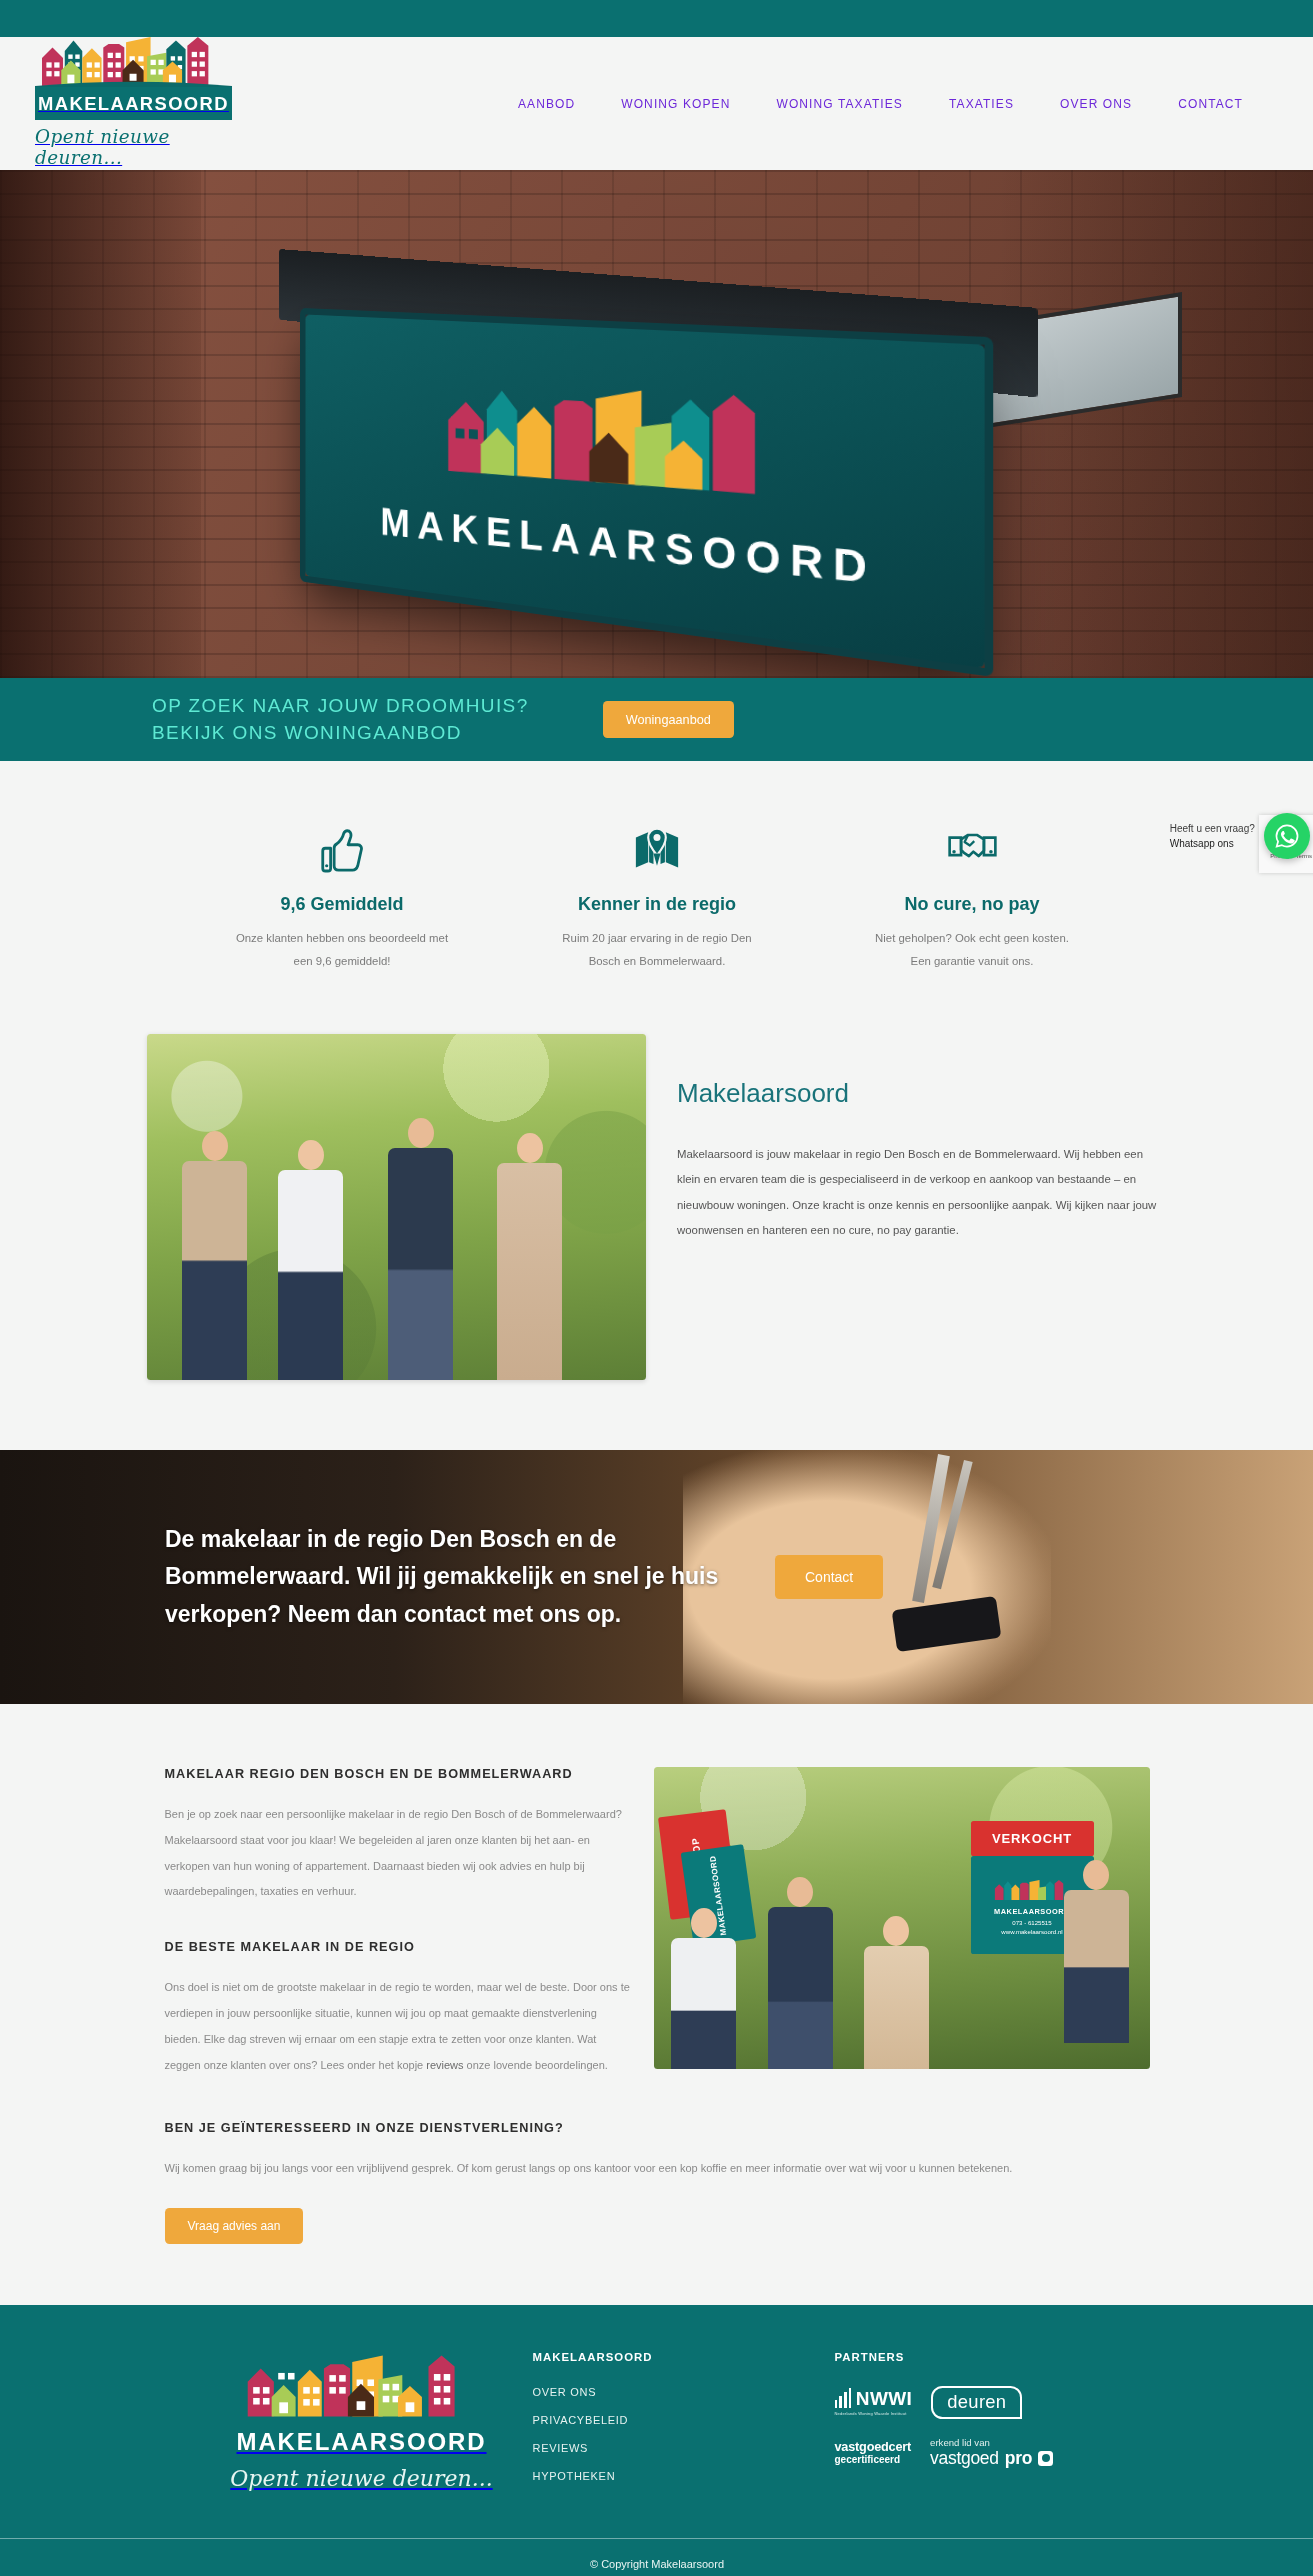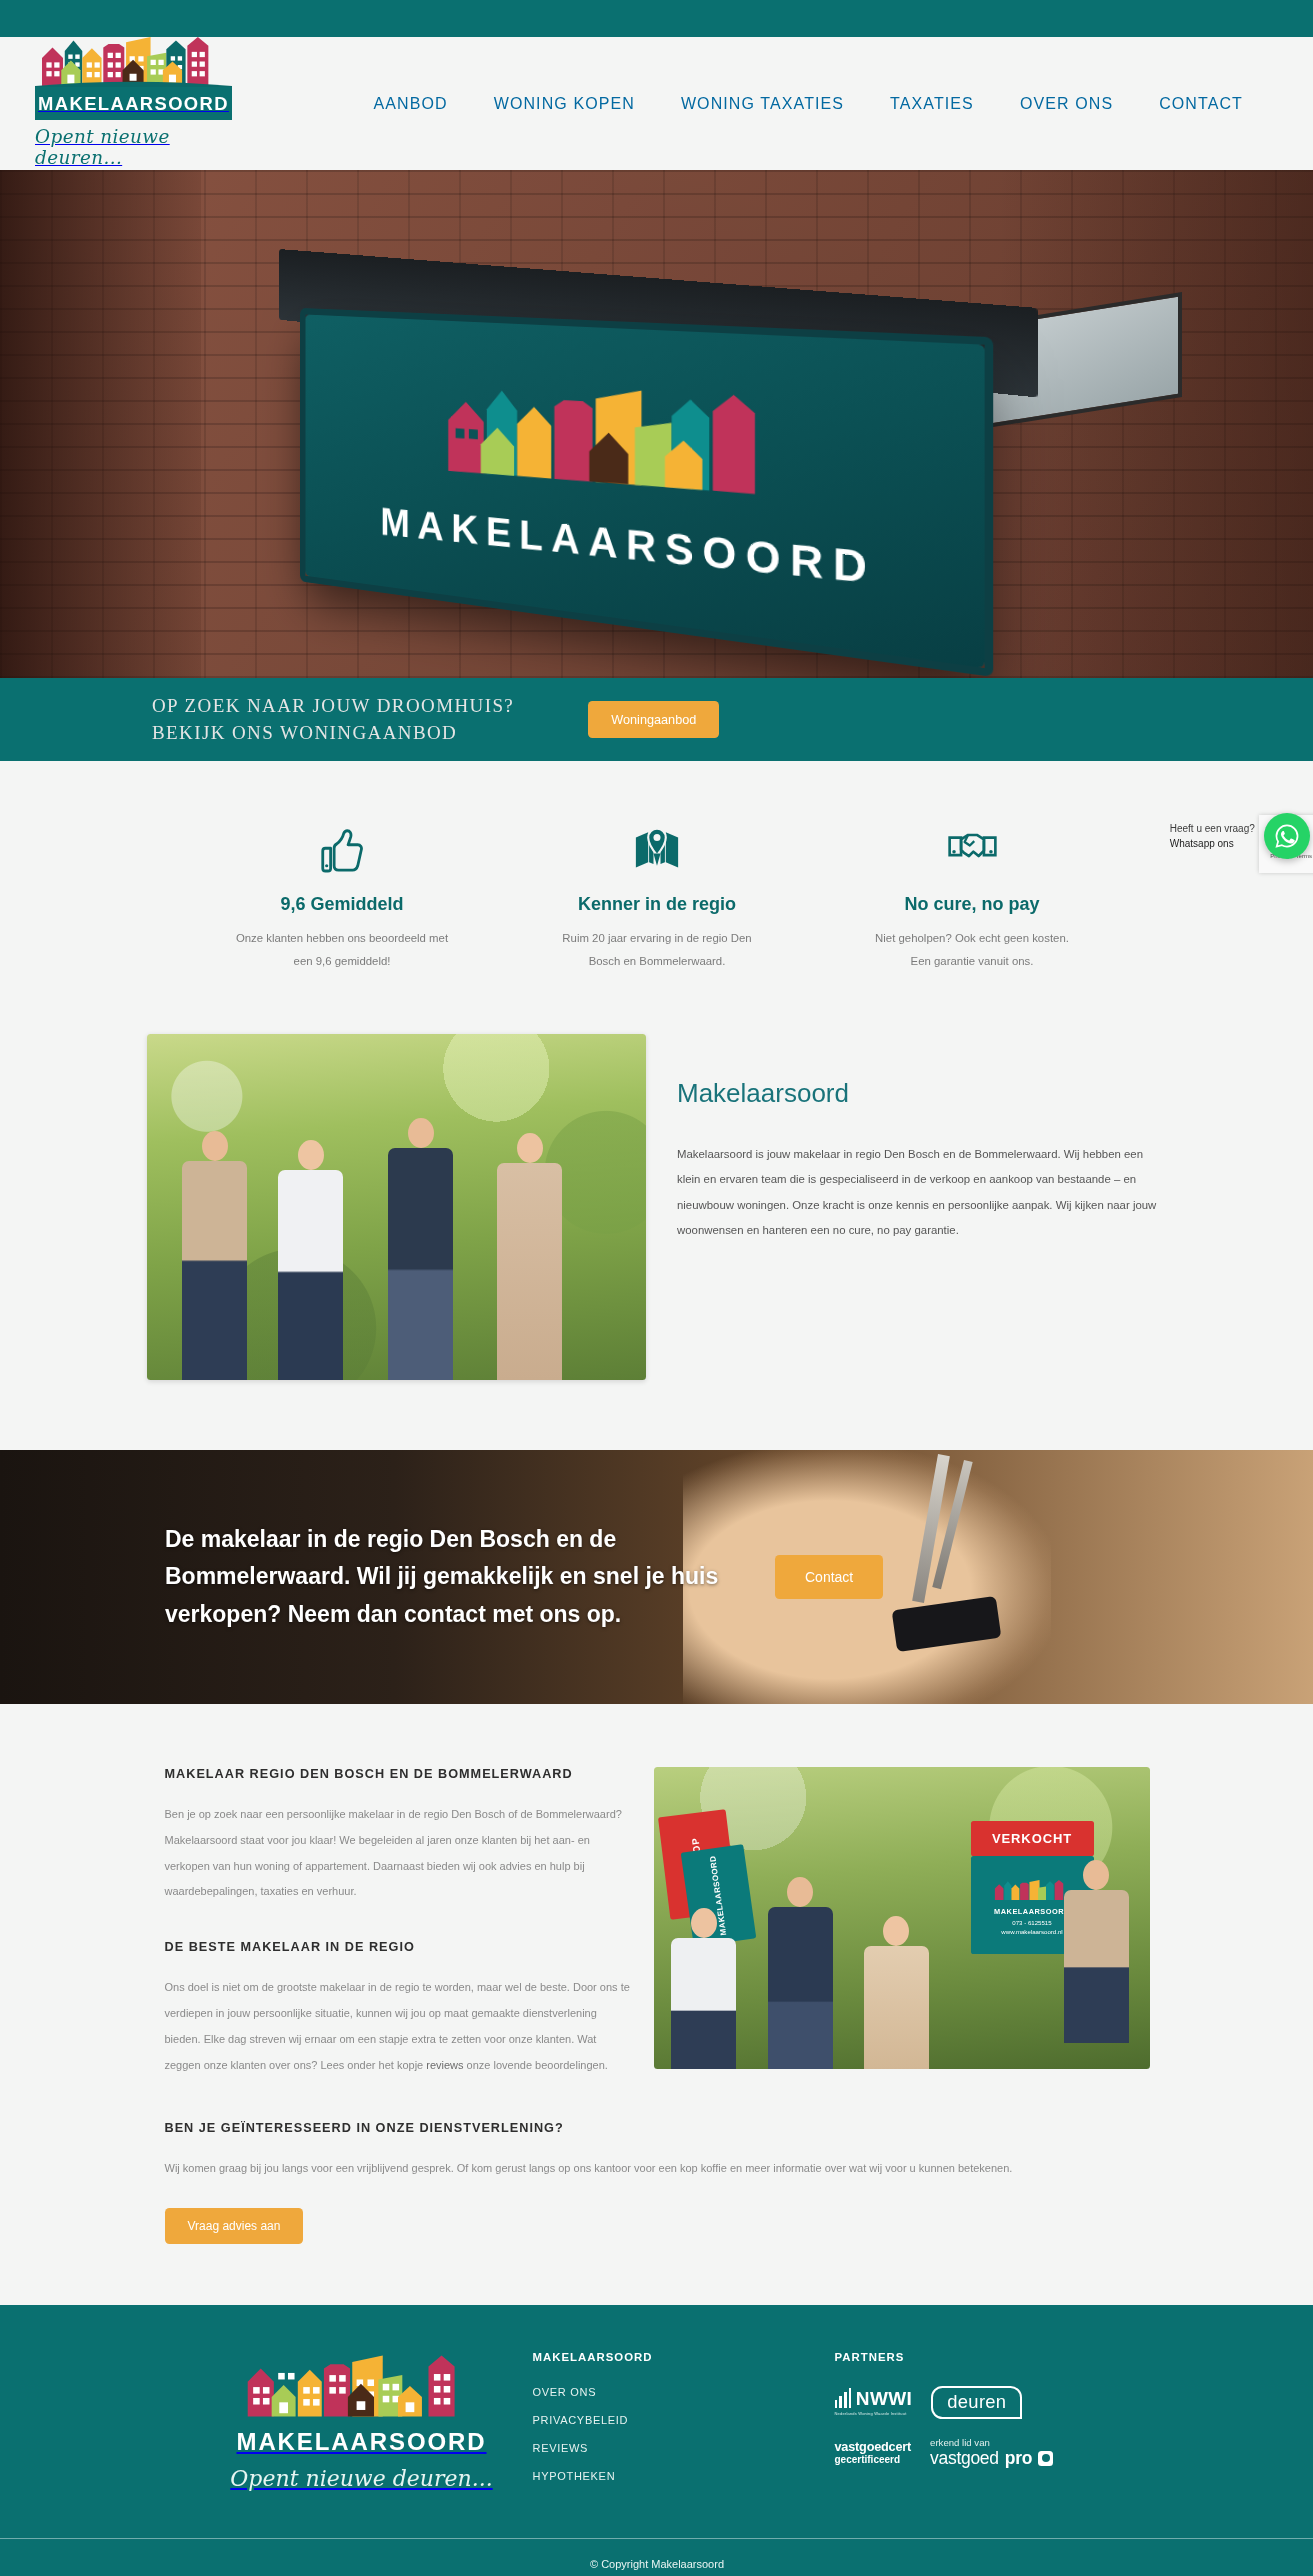--- a/index.html
+++ b/index.html
@@ -53,23 +53,23 @@
     margin-top: 6.1px;
     letter-spacing: 0.4px;
   }
   .mainnav {
     margin-left: auto;
     margin-right: 48px;
     display: flex;
     gap: 0;
   }
   .mainnav a {
-    color: #0369a1;
+    color: #6d28d9;
     text-decoration: none;
-    font-size: 16px;
+    font-size: 12px;
     letter-spacing: 1.1px;
     padding: 8.8px 23px;
     white-space: nowrap;
   }
 
   
   .hero {
     height: 508px;
     position: relative;
     overflow: hidden;
@@ -131,25 +131,24 @@
   
   .hero-bar {
     background: #0a7070;
     height: 83px;
     display: flex;
     align-items: center;
     position: relative;
   }
   .hero-bar-text {
     margin-left: 152px;
-    color: #e5e5e5;
+    color: #5eead4;
     font-size: 19px;
     letter-spacing: 1.4px;
     line-height: 1.38;
-    font-family: Liberation Serif, serif;
   }
   .hero-bar-btn {
     margin-left: 74px;
     background: #efa83c;
     color: #fff;
     border: none;
     border-radius: 4.4px;
     padding: 11.4px 23px;
     font-size: 12.7px;
     cursor: pointer;

